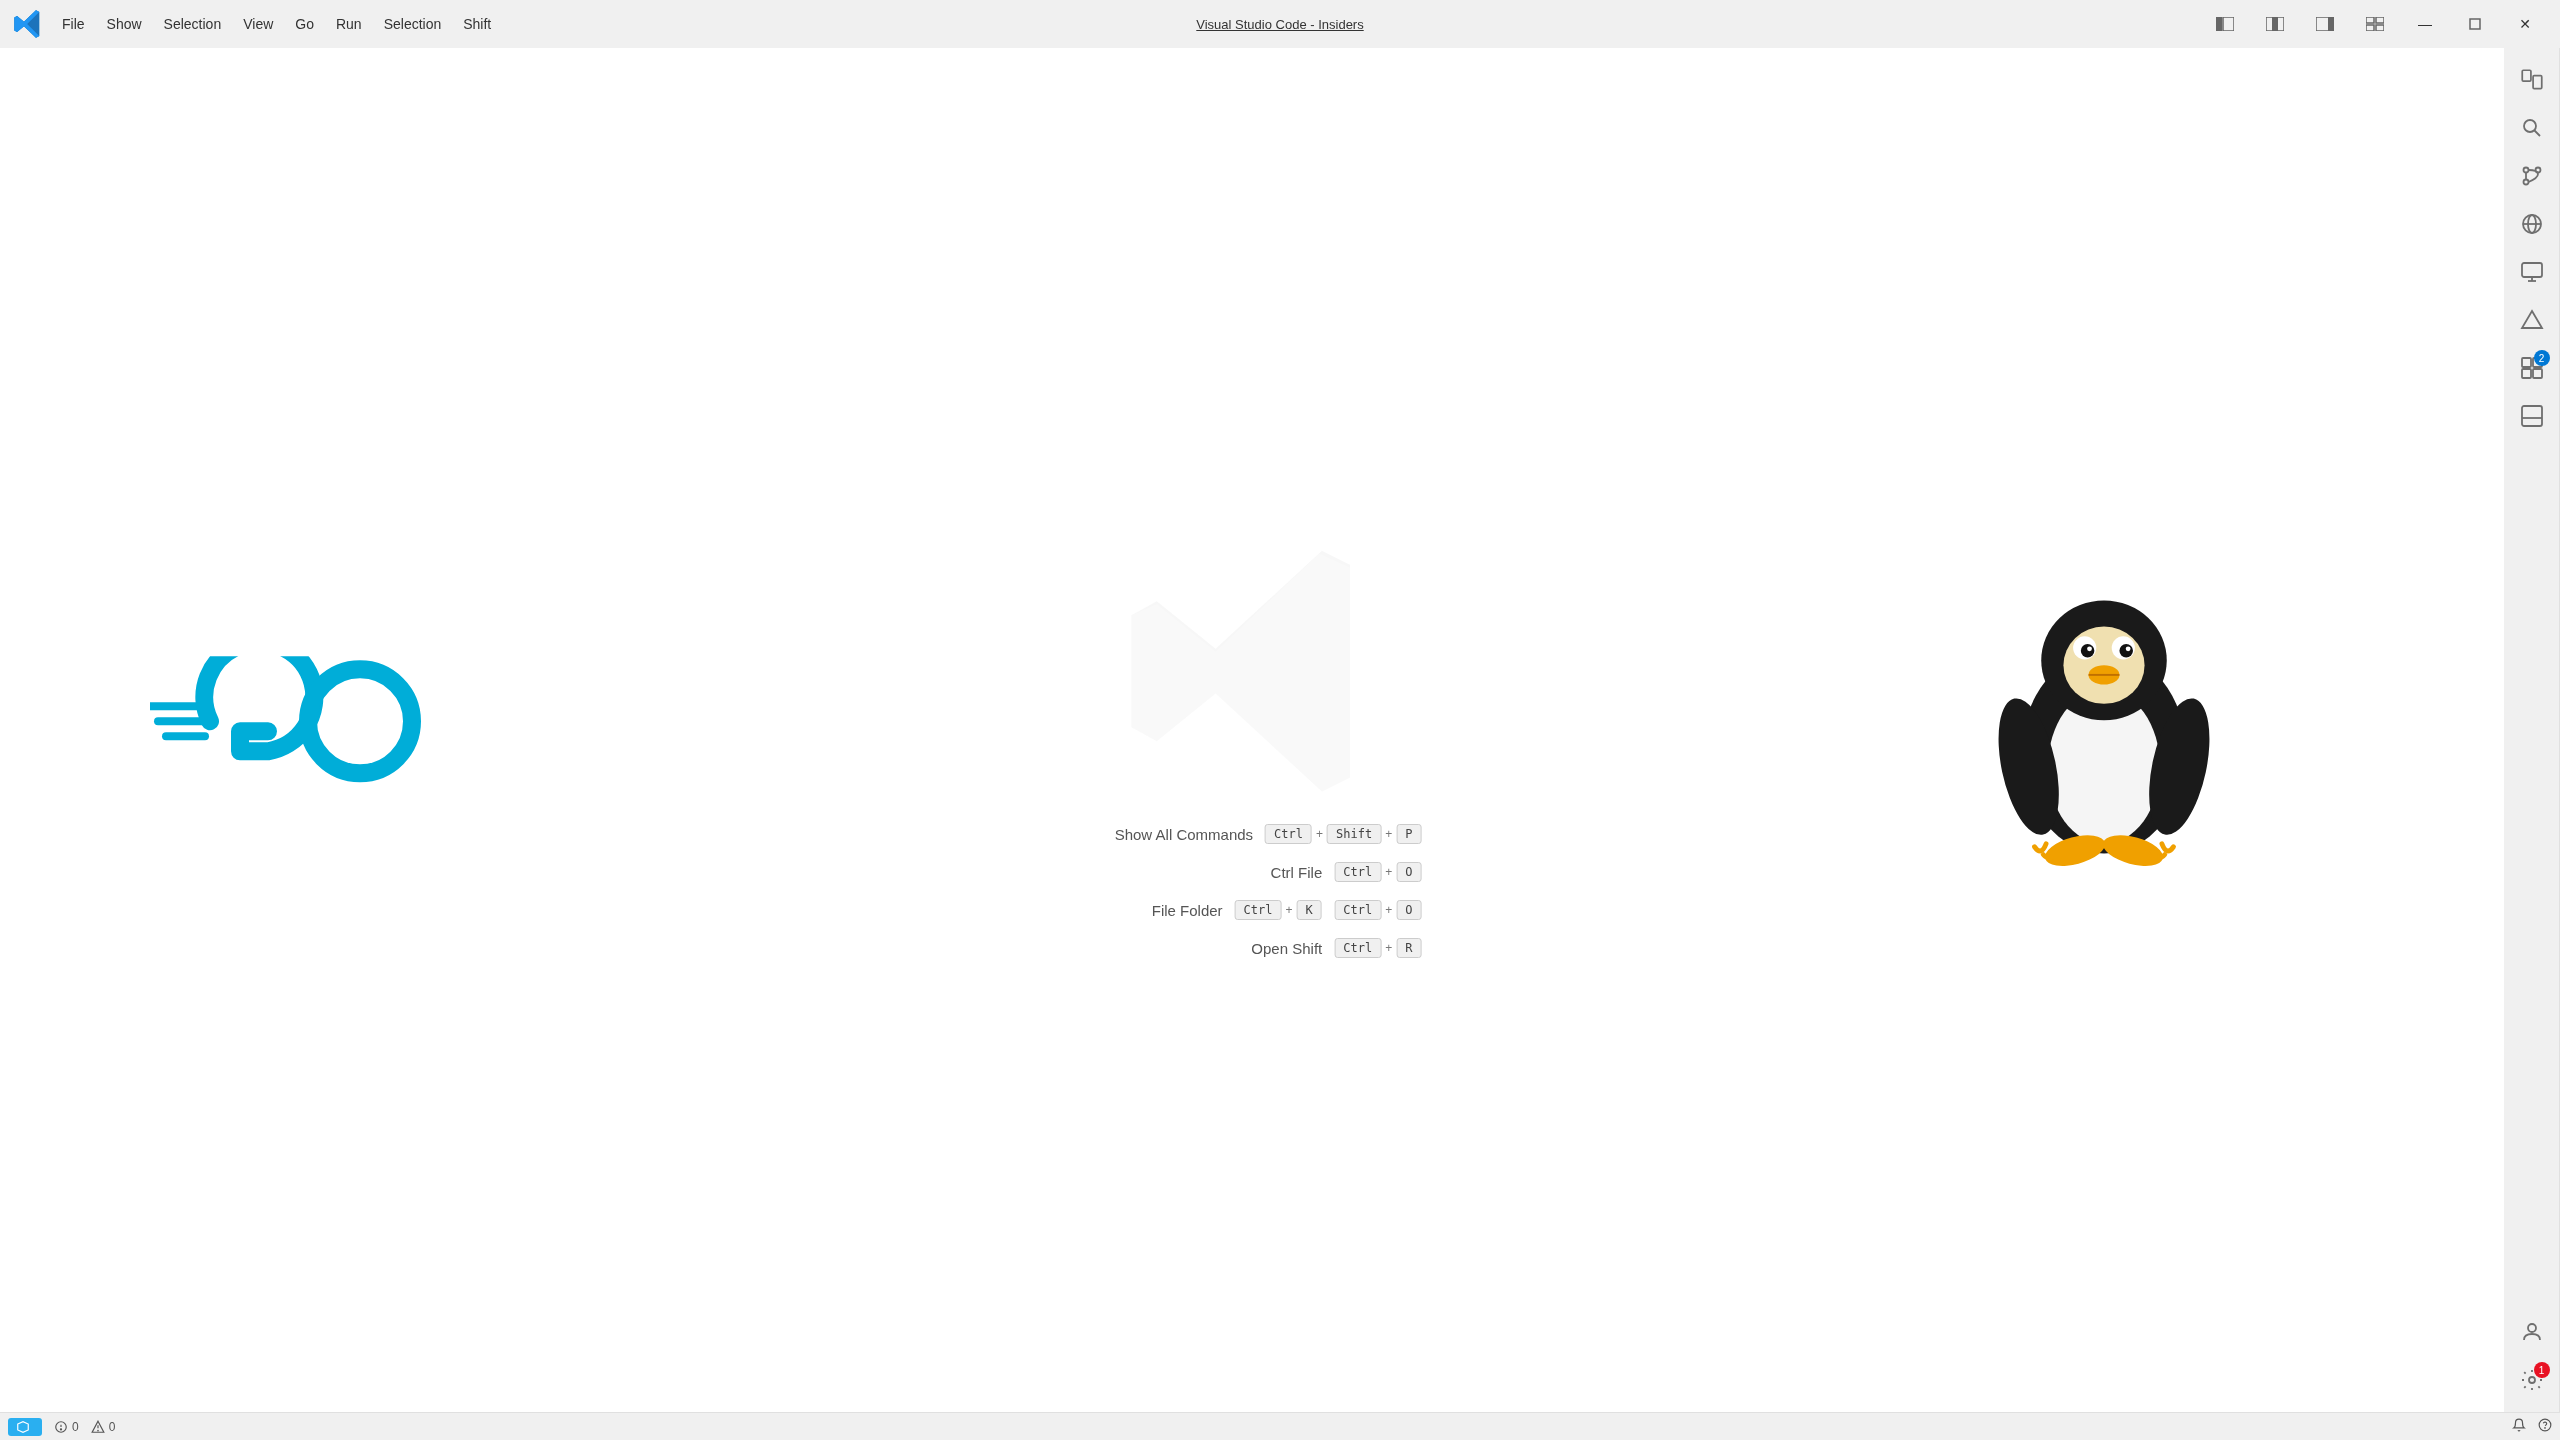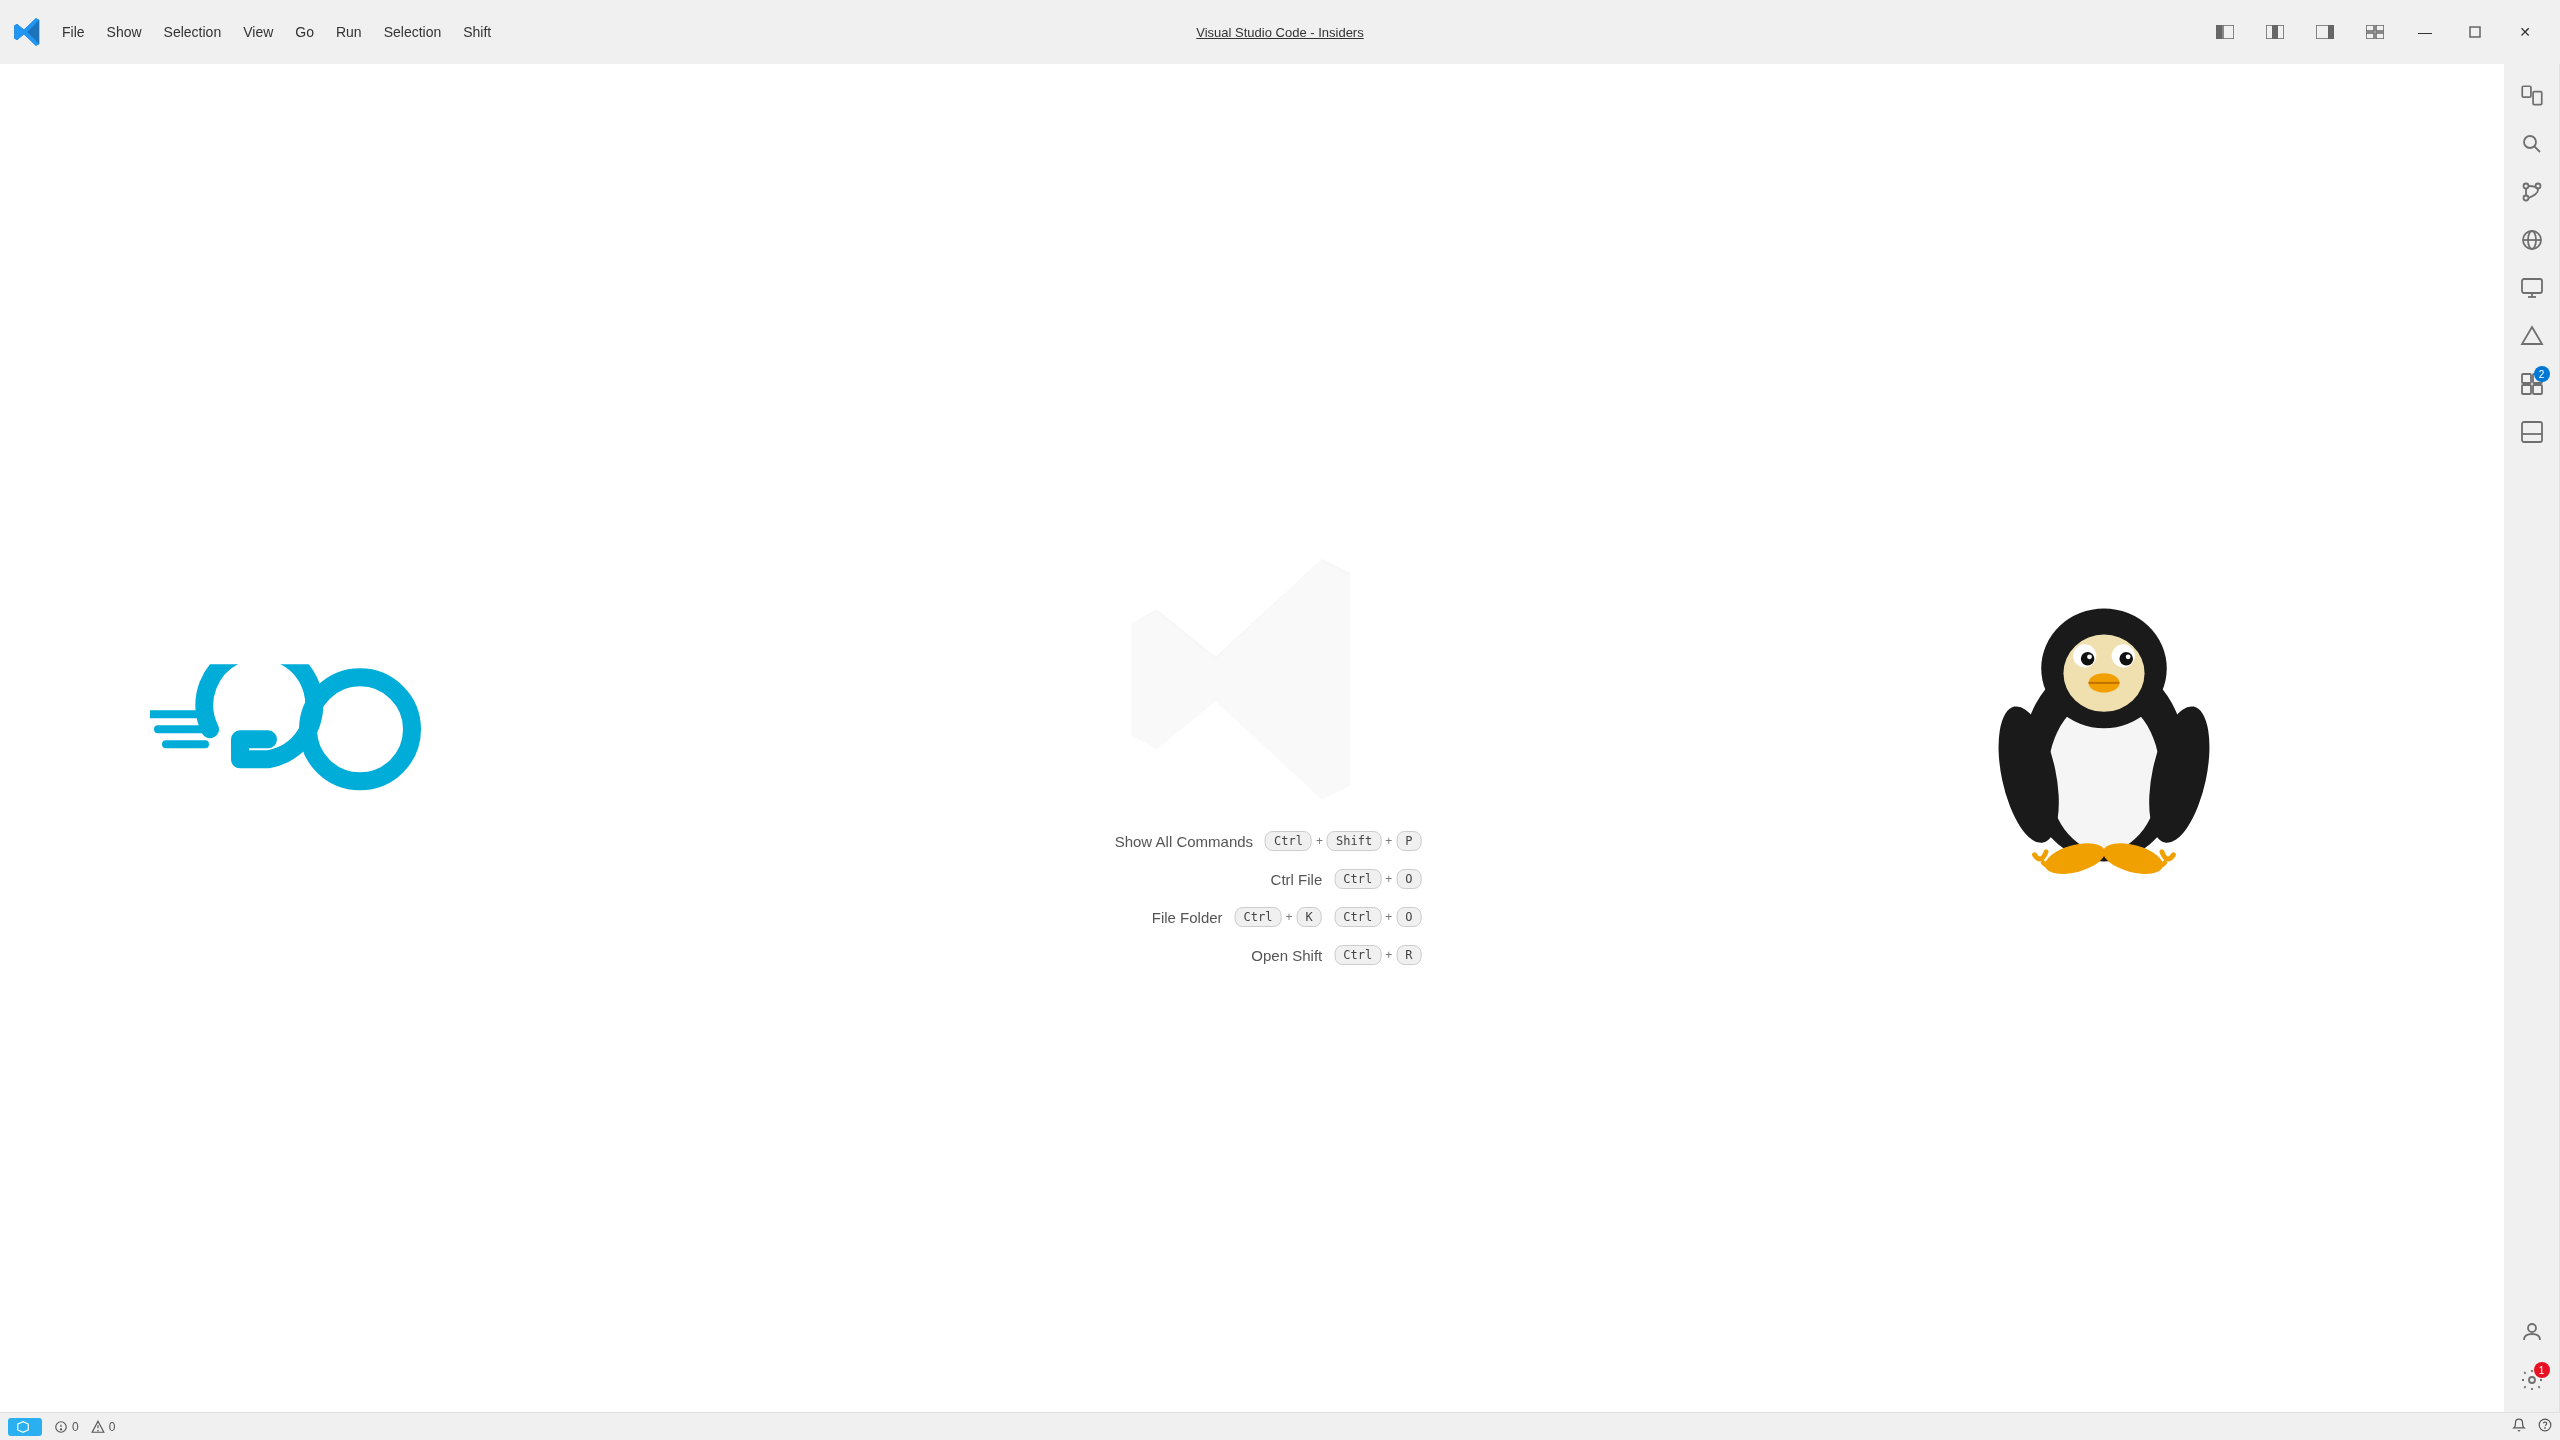--- a/index.html
+++ b/index.html
@@ -8,21 +8,21 @@
       height: 1440px;
       background: #ffffff;
       font-family: -apple-system, BlinkMacSystemFont, 'Segoe UI', sans-serif;
       overflow: hidden;
       display: flex;
       flex-direction: column;
     }
 
     
     .titlebar {
-      height: 64px;
+      height: 48px;
       background: #f0f0f0;
       display: flex;
       align-items: center;
       padding: 0 12px;
       flex-shrink: 0;
       position: relative;
     }
     .titlebar-logo {
       width: 32px;
       height: 32px;
@@ -192,21 +192,21 @@
       min-width: 140px;
     }
     .kbd-group {
       display: flex;
       align-items: center;
       gap: 4px;
     }
     .kbd {
       background: #f0f0f0;
       border: 1px solid #ccc;
-      border-radius: 8px;
+      border-radius: 3px;
       padding: 2px 8px;
       font-size: 12px;
       color: #444;
       font-family: monospace;
     }
     .kbd-plus {
       font-size: 12px;
       color: #777;
     }
 

